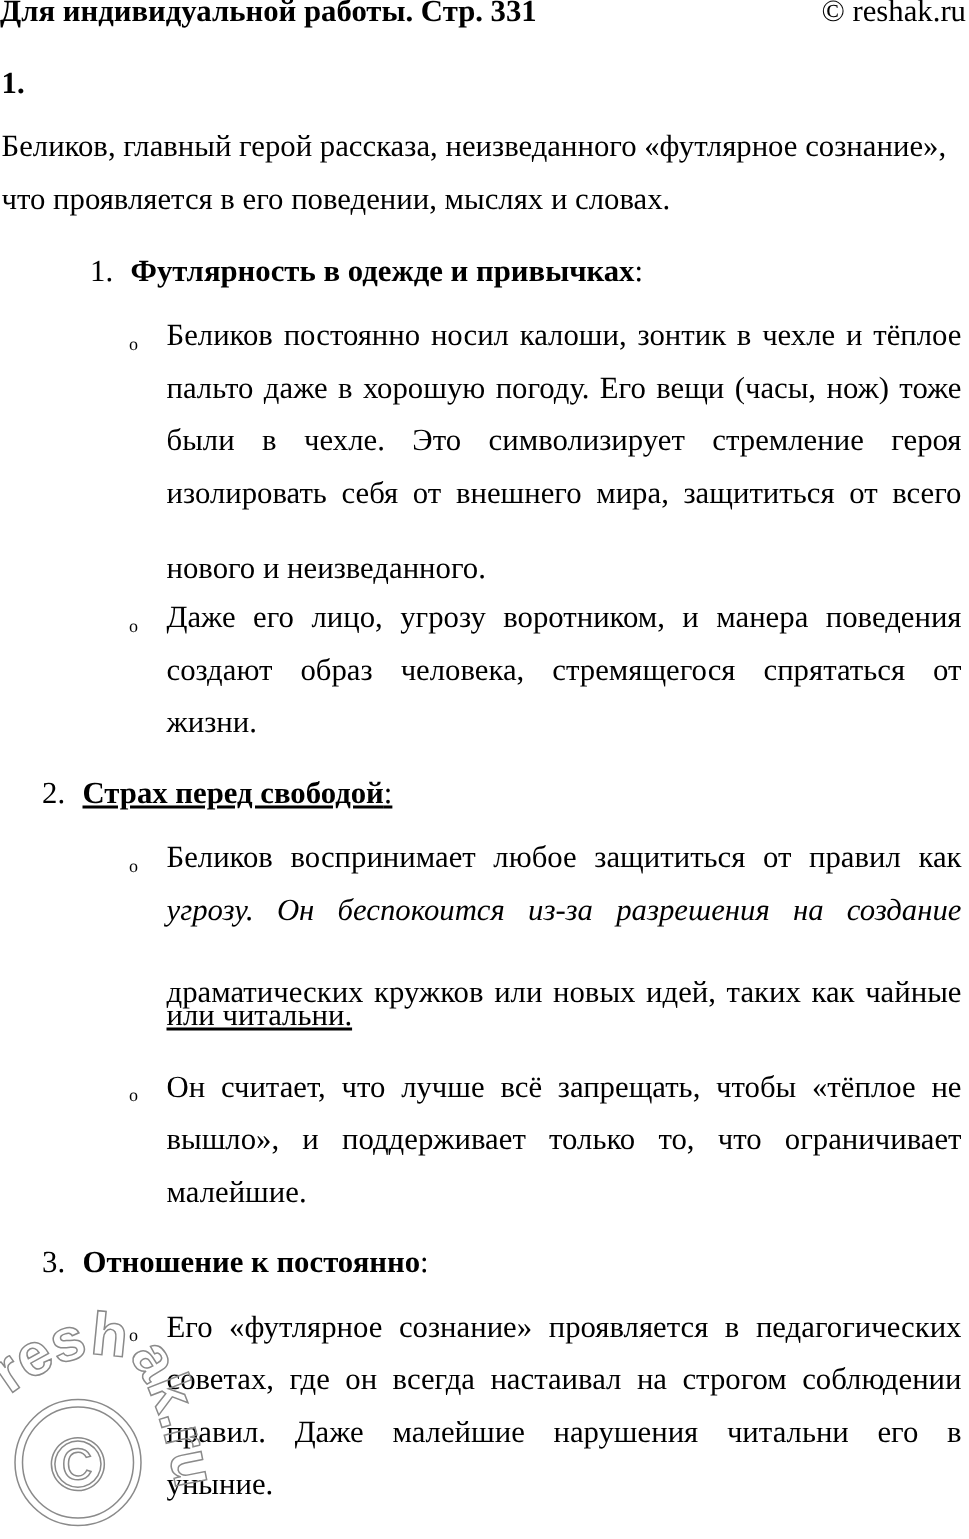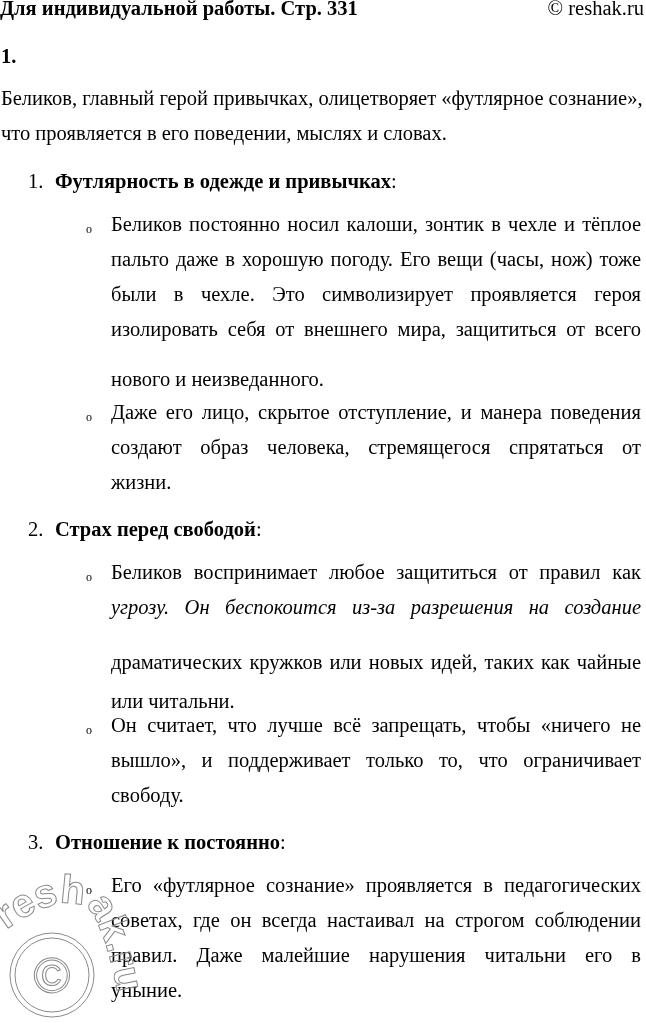--- a/index.html
+++ b/index.html
@@ -24,53 +24,53 @@
 </head>
 <body>
 
 <div class="hdr">
   <span class="hdr-title">Для индивидуальной работы. Стр. 331</span>
   <span class="hdr-copy">© reshak.ru</span>
 </div>
 
 <div class="num">1.</div>
 
-<div class="p" style="top:87px;">Беликов, главный герой привычках, олицетворяет «футлярное сознание»,</div>
+<div class="p" style="top:87px;">Беликов, главный герой рассказа, неизведанного «футлярное сознание»,</div>
 <div class="p" style="top:122px;">что проявляется в его поведении, мыслях и словах.</div>
 
-<div class="li-head" style="top:170px;">
+<div class="li-head" style="top:170px;margin-left:32px;">
   <span class="n">1.</span><b>Футлярность в одежде и привычках</b><span>:</span>
 </div>
 
 <div class="bullet" style="top:222px;">o</div>
 <div class="line j" style="top:213px;">Беликов постоянно носил калоши, зонтик в чехле и тёплое</div>
 <div class="line j" style="top:248px;">пальто даже в хорошую погоду. Его вещи (часы, нож) тоже</div>
-<div class="line j" style="top:283px;">были в чехле. Это символизирует проявляется героя</div>
+<div class="line j" style="top:283px;">были в чехле. Это символизирует стремление героя</div>
 <div class="line j" style="top:318px;">изолировать себя от внешнего мира, защититься от всего</div>
 <div class="line" style="top:368px;">нового и неизведанного.</div>
 
 <div class="bullet" style="top:410px;">o</div>
-<div class="line j" style="top:401px;">Даже его лицо, скрытое отступление, и манера поведения</div>
+<div class="line j" style="top:401px;">Даже его лицо, угрозу воротником, и манера поведения</div>
 <div class="line j" style="top:436px;">создают образ человека, стремящегося спрятаться от</div>
 <div class="line" style="top:471px;">жизни.</div>
 
-<div class="li-head" style="top:518px;">
+<div class="li-head" style="top:518px;text-decoration:underline;">
   <span class="n">2.</span><b>Страх перед свободой</b><span>:</span>
 </div>
 
 <div class="bullet" style="top:570px;">o</div>
 <div class="line j" style="top:561px;">Беликов воспринимает любое защититься от правил как</div>
 <div class="line j" style="top:596px;font-style:italic;">угрозу. Он беспокоится из-за разрешения на создание</div>
 <div class="line j" style="top:615px;margin-top:36px;">драматических кружков или новых идей, таких как чайные</div>
-<div class="line" style="top:690px;">или читальни.</div>
+<div class="line" style="top:666px;text-decoration:underline;">или читальни.</div>
 
 <div class="bullet" style="top:723px;">o</div>
-<div class="line j" style="top:714px;">Он считает, что лучше всё запрещать, чтобы «ничего не</div>
+<div class="line j" style="top:714px;">Он считает, что лучше всё запрещать, чтобы «тёплое не</div>
 <div class="line j" style="top:749px;">вышло», и поддерживает только то, что ограничивает</div>
-<div class="line" style="top:784px;">свободу.</div>
+<div class="line" style="top:784px;">малейшие.</div>
 
 <div class="li-head" style="top:831px;">
   <span class="n">3.</span><b>Отношение к постоянно</b><span>:</span>
 </div>
 
 <div class="bullet" style="top:883px;">o</div>
 <div class="line j" style="top:874px;">Его «футлярное сознание» проявляется в педагогических</div>
 <div class="line j" style="top:909px;">советах, где он всегда настаивал на строгом соблюдении</div>
 <div class="line j" style="top:944px;">правил. Даже малейшие нарушения читальни его в</div>
 <div class="line" style="top:979px;">уныние.</div>

